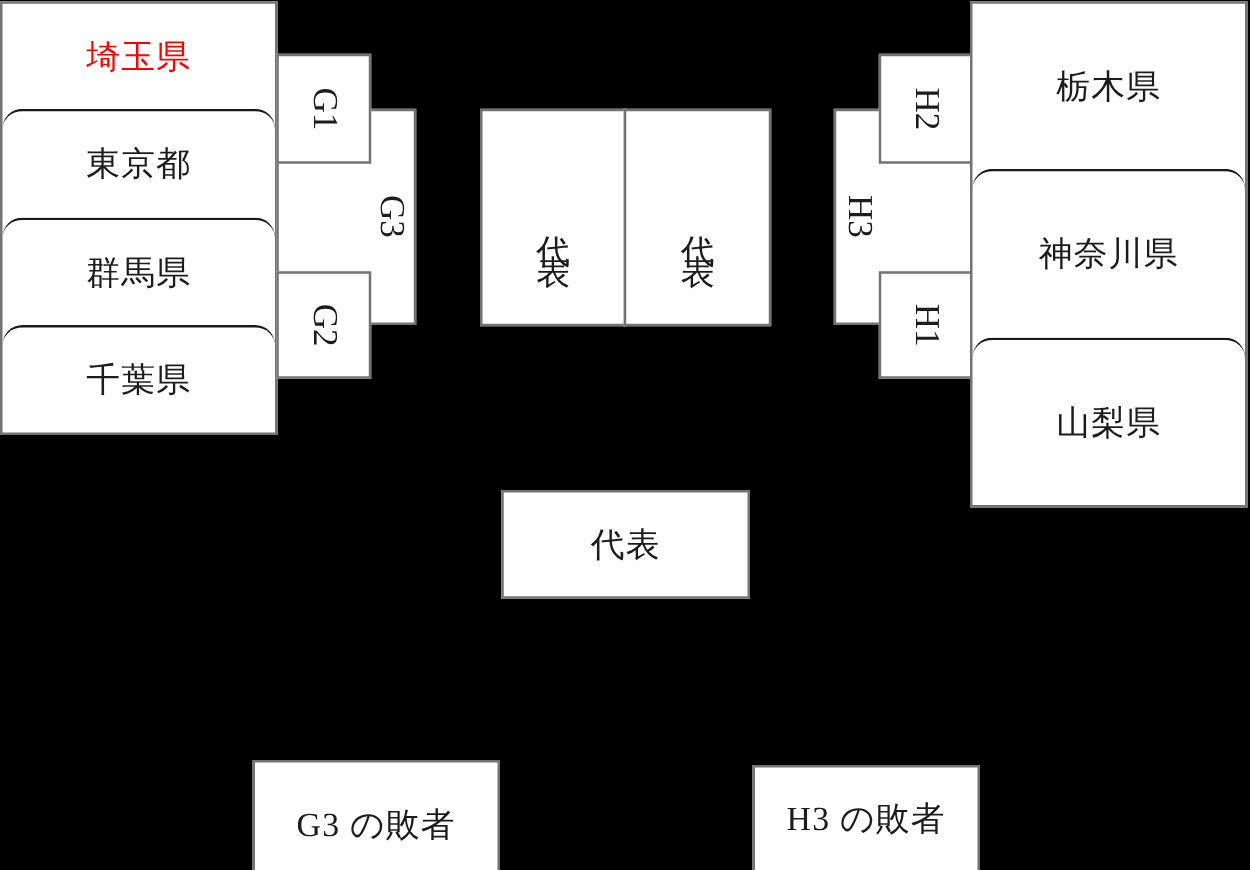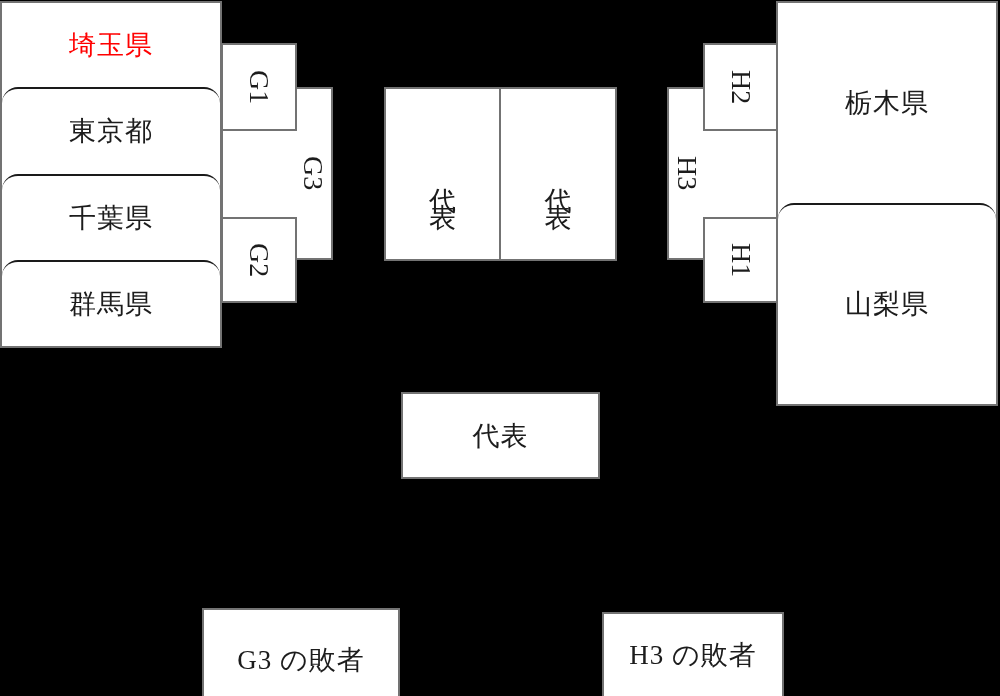--- a/index.html
+++ b/index.html
@@ -104,24 +104,24 @@
 
   <div class="box" id="left-bracket">
     <div class="rows">
       <div class="row">
         <span style="color: rgb(255, 0, 0);">埼玉県</span>
       </div>
       <div class="row">
         <span>東京都</span>
       </div>
       <div class="row">
-        <span>千葉県</span>
+        <span>群馬県</span>
       </div>
       <div class="row">
-        <span>群馬県</span>
+        <span>千葉県</span>
       </div>
     </div>
   </div>
 
   <div class="box" id="g3-box">
     <div class="strip strip-right">
       <span class="vlabel">G3</span>
     </div>
   </div>
 
@@ -151,20 +151,23 @@
   <div class="box cflex" id="h1-box">
     <span class="vlabel">H1</span>
   </div>
 
   <div class="box" id="right-bracket">
     <div class="rows">
       <div class="row">
         <span>栃木県</span>
       </div>
       <div class="row">
+        <span>神奈川県</span>
+      </div>
+      <div class="row">
         <span>山梨県</span>
       </div>
     </div>
   </div>
 
   <div class="box cflex" id="final-box">
     <span class="htext">代表</span>
   </div>
 
   <div class="box cflex" id="loser-left">

